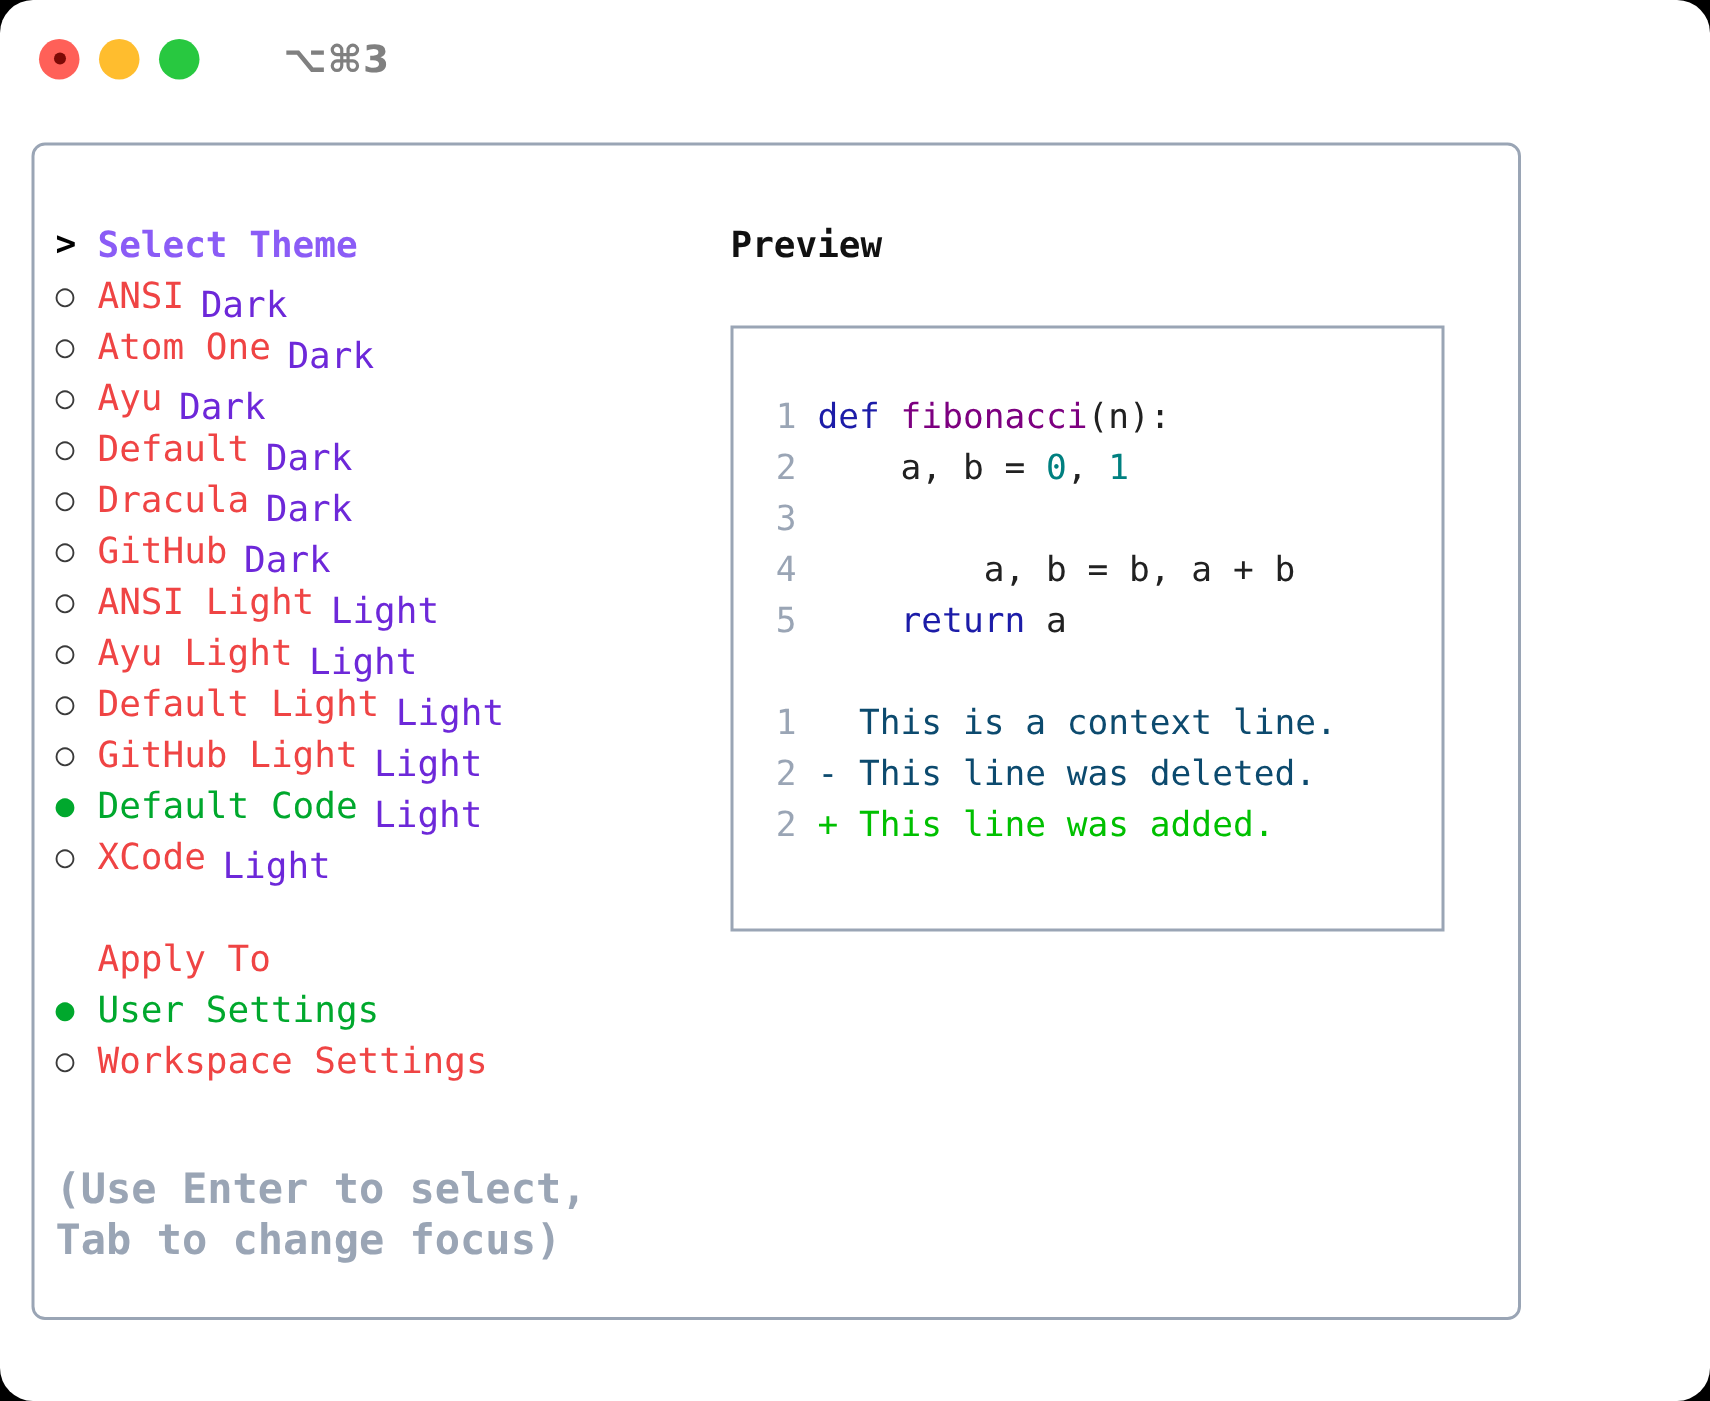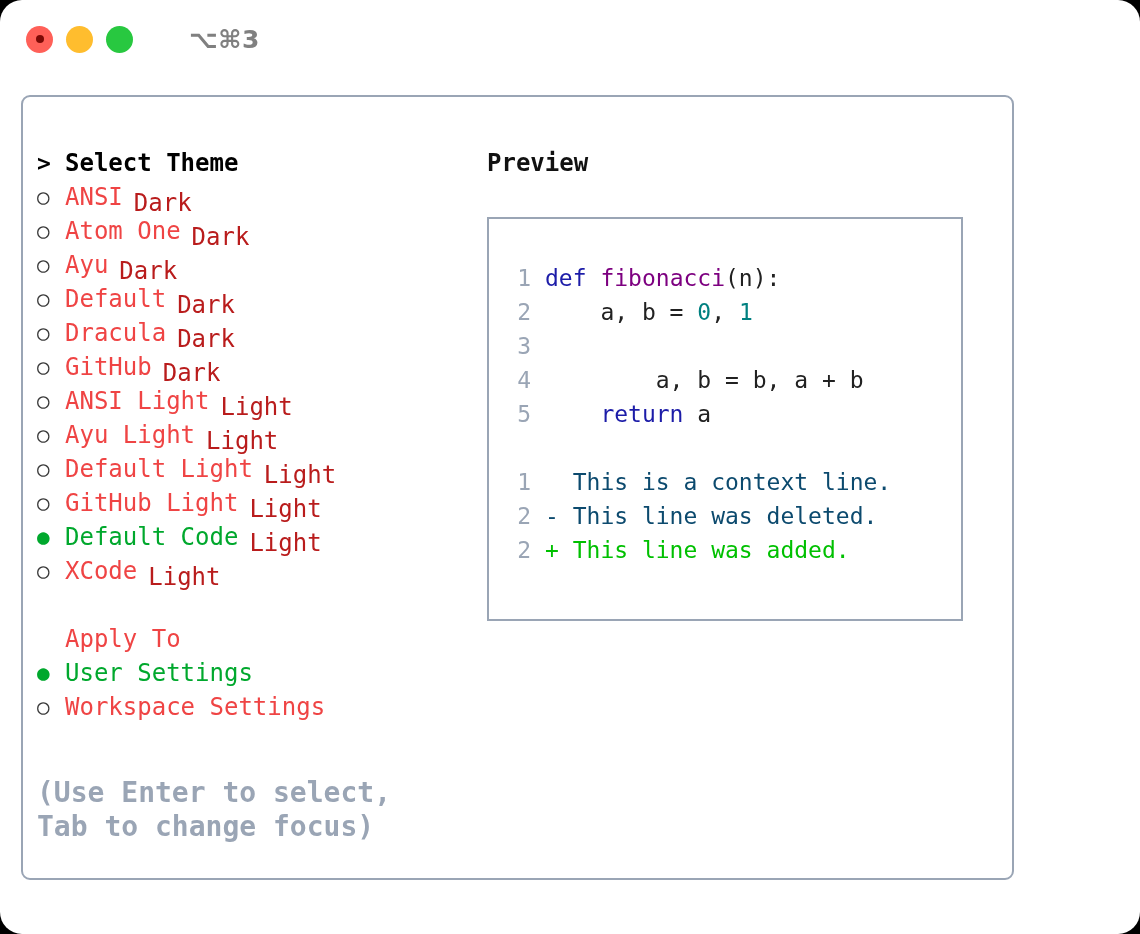--- a/index.html
+++ b/index.html
@@ -87,24 +87,24 @@
     text-align: left;
     font-size: 23px;
     line-height: 1;
   }
   .marker.empty { color: transparent; }
   .marker.caret { font-weight: bold; color: #000000; }
   .marker.unsel { color: #3a3a3a; font-size: 21px; }
   .marker.sel   { color: #00a82d; font-size: 21px; }
 
   .label { color: #ef4444; }
-  .label.bold { font-weight: bold; color: #000000; text-align: center; }
+  .label.bold { font-weight: bold; color: #8b5cf6; text-align: center; }
   .label.selected { color: #00a82d; }
   .variant {
-    color: #b91c1c;
+    color: #6d28d9;
     margin-left: 11px;
     margin-top: 12px;
   }
 
   .spacer-row { height: 34px; }
 
   #hint {
     margin-top: 52px;
     font-size: 28px;
     color: #9aa5b5;

